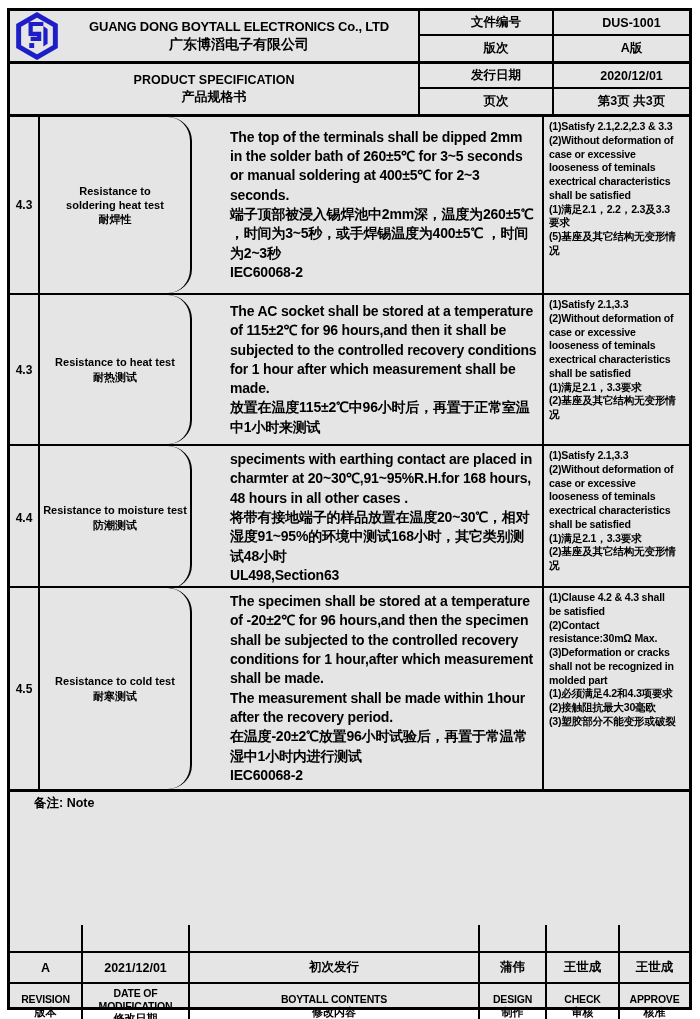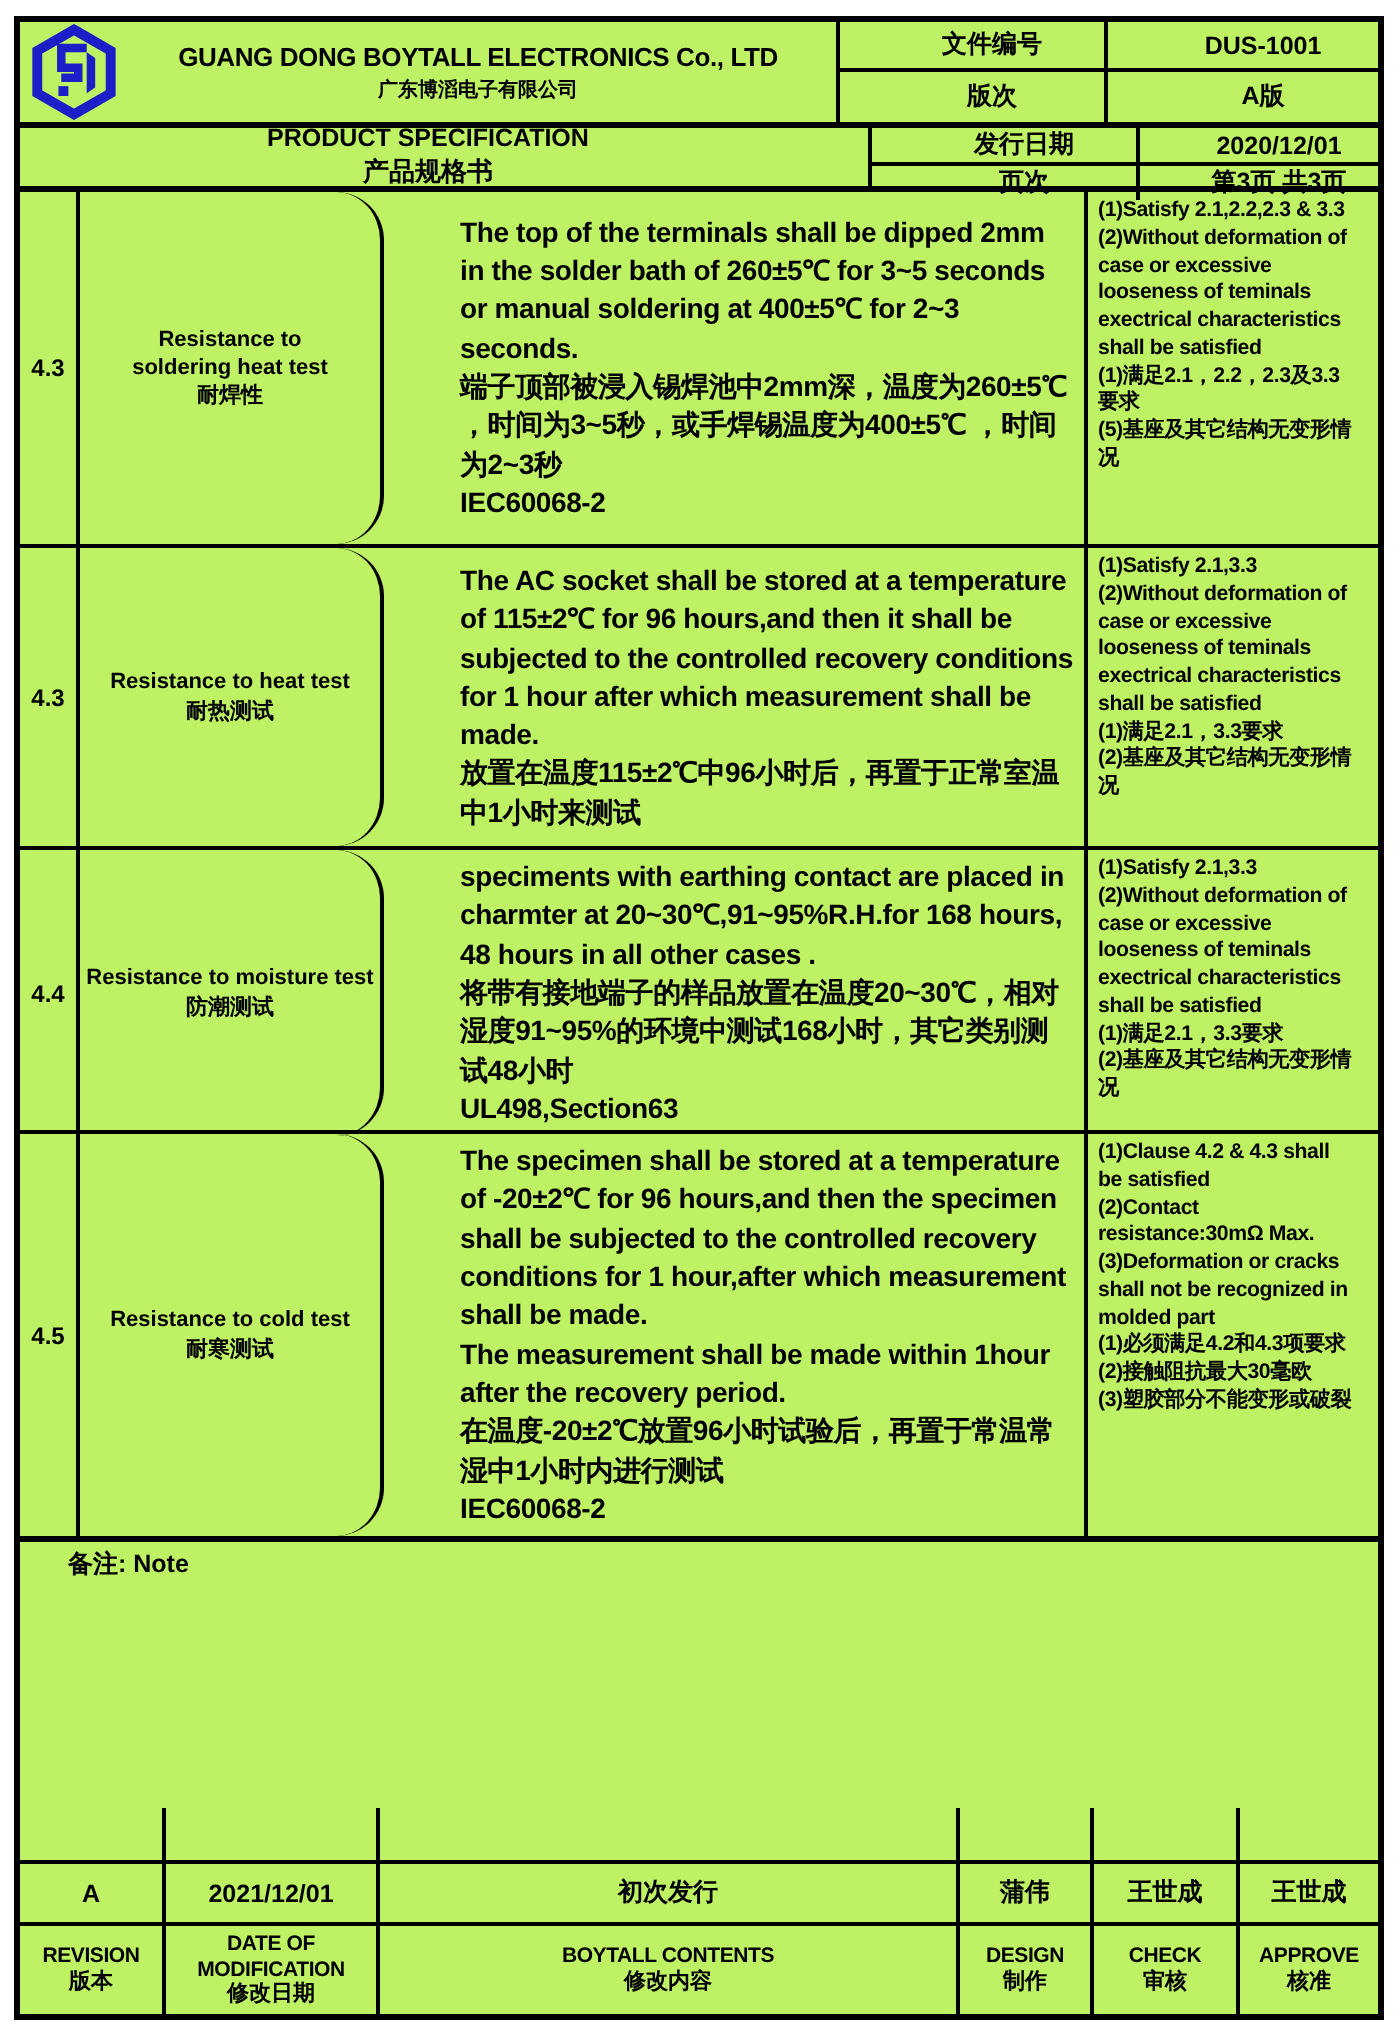--- a/index.html
+++ b/index.html
@@ -1,28 +1,28 @@
 <!DOCTYPE html>
 <html><head>
 <meta charset="utf-8">
 <style>
   * { box-sizing: border-box; margin: 0; padding: 0; }
   html,body { width:700px; height:1019px; background:#fff; }
   body { font-family:"Liberation Sans", sans-serif; font-weight:700; color:#000; position:relative; }
 
   .doc { position:absolute; left:7px; top:8px; width:685px; height:1002px;
-         border:3px solid #000; display:flex; flex-direction:column; background:#bef264; }
+         border:3px solid #000; display:flex; flex-direction:column; background:#e5e5e5; }
 
   
   .hdr1 { height:50px; display:flex; flex:0 0 auto; }
-  .hdr2 { height:32px; display:flex; flex:0 0 auto; border-top:3px solid #000;gap:16px; }
+  .hdr2 { height:53px; display:flex; flex:0 0 auto; border-top:3px solid #000; }
   .hdr-left { width:408px; display:flex; align-items:center; }
   .hdr-left .names { flex:1; text-align:center; }
   .company-en { font-size:13px; letter-spacing:-0.2px; }
-  .company-cn { font-size:10px; margin-top:2px; }
+  .company-cn { font-size:14px; margin-top:2px; }
   .title-en { font-size:12.5px; }
   .title-cn { font-size:13px; margin-top:1px; }
   .logo { width:46px; height:48px; margin-left:4px; flex:0 0 auto; }
   .fields { flex:1; border-left:2px solid #000; display:grid;
             grid-template-columns:134px 1fr; grid-auto-rows:1fr; }
   .fields .fcell { display:flex; align-items:center; justify-content:center; font-size:12.5px;padding-left:20px; }
   .fields .flabel { border-right:2px solid #000; }
   .fields .top { border-bottom:2px solid #000; }
 
   

